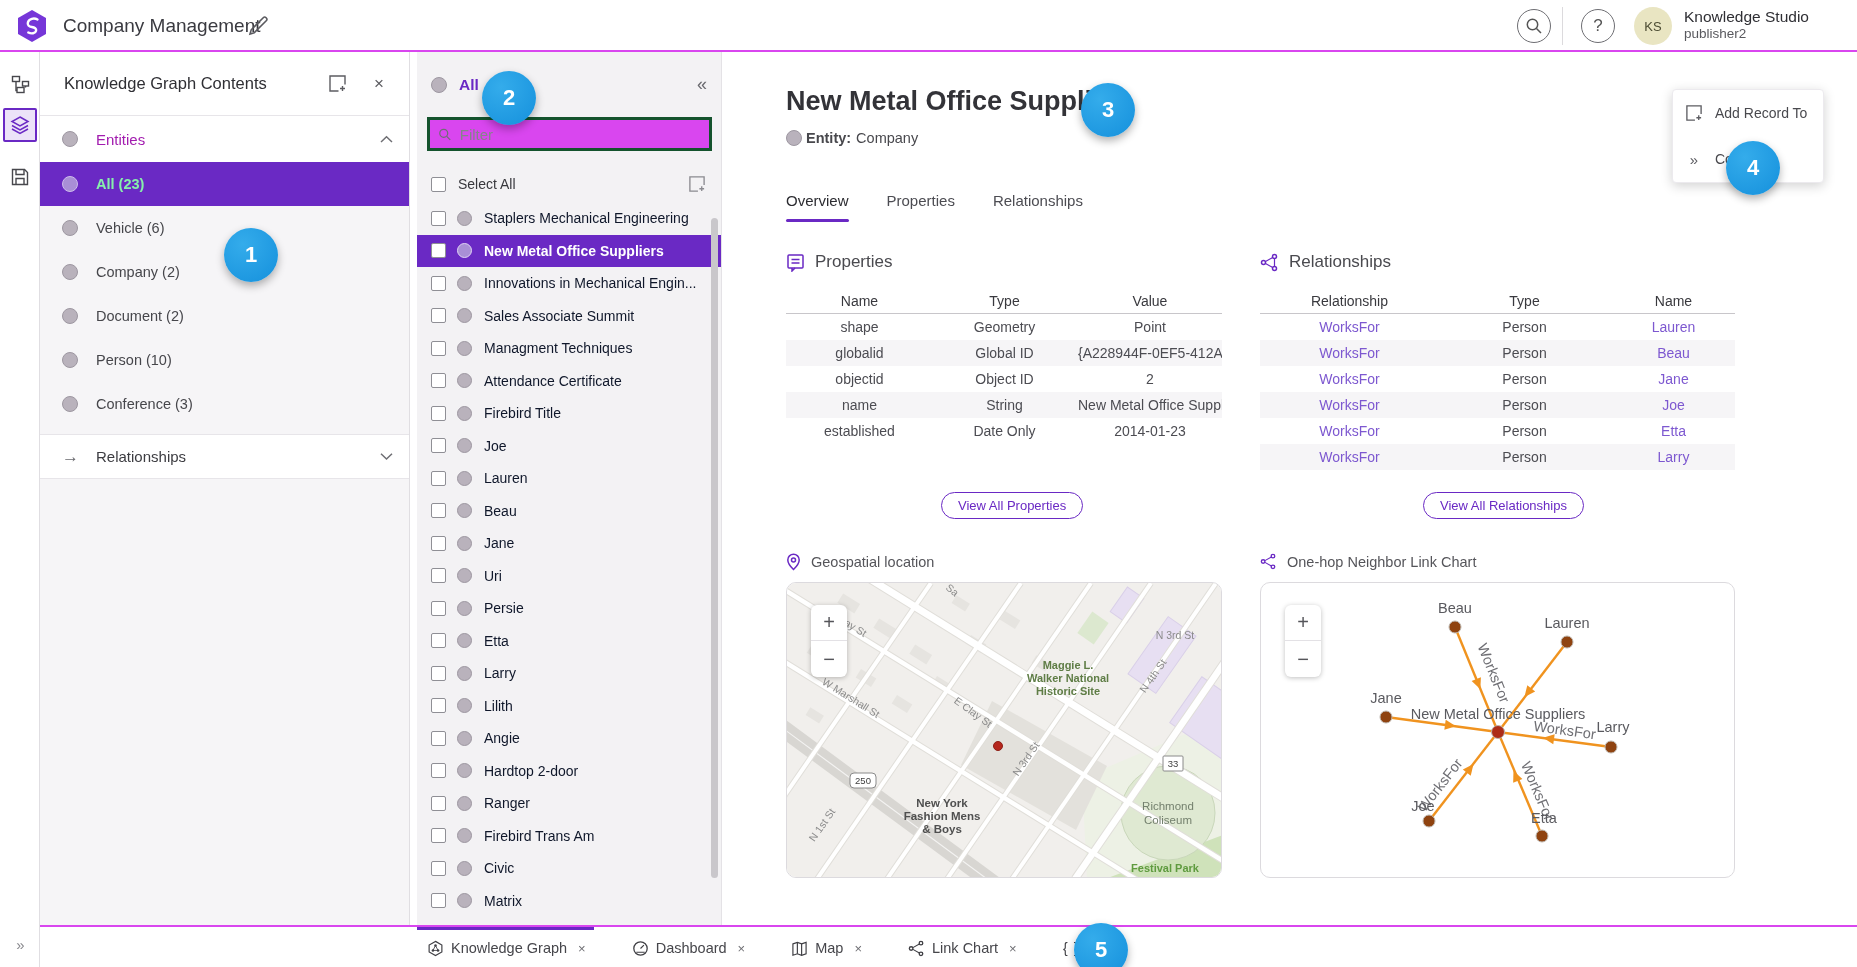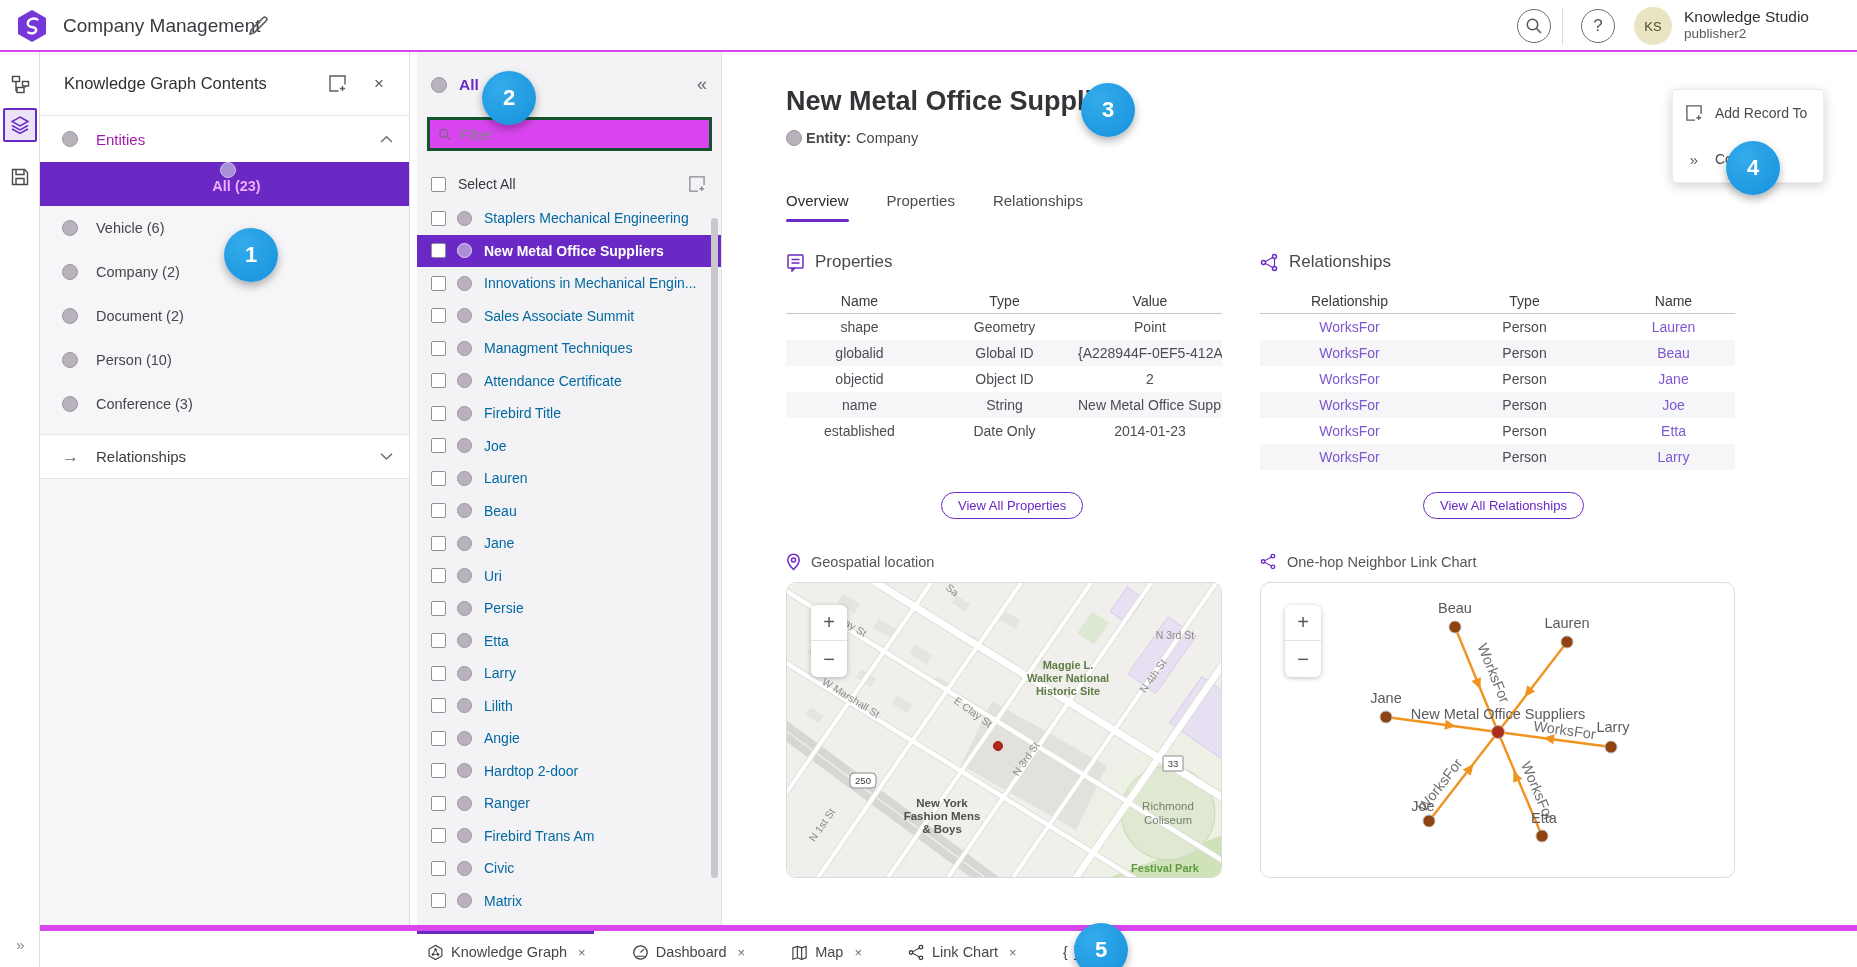--- a/index.html
+++ b/index.html
@@ -30,40 +30,40 @@
   .kgc{position:absolute;left:40px;top:52px;width:370px;bottom:42px;background:#f6f5f7;border-right:1px solid var(--line);}
   .kgc-head{position:absolute;left:0;top:0;width:100%;height:64px;background:#fff;border-bottom:1px solid #e7e5e9;display:flex;align-items:center;padding:0 16px 0 24px;}
   .kgc-title{flex:1;font-size:16.5px;color:#2f2f34;}
   .head-ic{width:28px;height:28px;display:flex;align-items:center;justify-content:center;color:#5c5c61;margin-left:14px;}
   .row-entities{position:absolute;left:0;top:64px;width:100%;height:46px;background:#fff;display:flex;align-items:center;padding:0 16px 0 22px;}
   .row-entities .lbl{flex:1;margin-left:18px;font-size:15px;color:#a21caf;}
   .dot{width:16px;height:16px;border-radius:50%;background:#b9b2bc;border:1px solid #9d97a1;flex:none;}
   .ent-list{position:absolute;left:0;top:110px;width:100%;}
   .ent-item{height:44px;display:flex;align-items:center;padding:0 16px 0 22px;font-size:14.5px;color:#46464b;}
   .ent-item .lbl{margin-left:18px;}
-  .ent-item.sel{background:var(--accent);color:#f0abfc;font-weight:bold;flex-direction:column;}
+  .ent-item.sel{background:var(--accent);color:#86efac;font-weight:bold;}
   .ent-item.sel .dot{background:#a98fd6;border-color:#cdbcec;}
   .row-rel{position:absolute;left:0;top:382px;width:100%;height:45px;background:#fff;border-top:1px solid #e7e5e9;border-bottom:1px solid #e7e5e9;display:flex;align-items:center;padding:0 16px 0 22px;}
   .row-rel .arrow{font-size:17px;color:#6a6a6f;width:16px;text-align:center;}
   .row-rel .lbl{flex:1;margin-left:18px;font-size:15px;color:#3c3c41;}
   .chev{color:#6e6e73;}
 
   
   .listp{position:absolute;left:417px;top:52px;width:305px;bottom:42px;background:#f3f2f4;border-right:1px solid #e4e2e6;overflow:hidden;}
   .listp-head{position:absolute;left:14px;top:22px;right:14px;display:flex;align-items:center;}
   .listp-head .lbl{margin-left:12px;font-size:15.5px;color:var(--accent);font-weight:bold;flex:1;}
   .collapse-ic{color:#6a6a6f;font-size:18px;}
   .filterbox{position:absolute;left:10px;top:65px;width:285px;height:34px;background:#d946ef;border:3px solid #14532d;display:flex;align-items:center;padding:0 8px;}
   .filterbox input{border:none;outline:none;font-size:15px;color:#333;width:100%;margin-left:8px;font-family:"Liberation Sans",sans-serif;background:transparent;}
   .filterbox input::placeholder{color:#84848a;}
   .selall{position:absolute;left:14px;top:118px;right:10px;display:flex;align-items:center;}
   .selall .lbl{margin-left:12px;font-size:14px;color:#38383d;flex:1;}
   .cbx{width:15px;height:15px;border:1px solid #8f8f95;background:#fff;border-radius:2px;flex:none;}
   .rec-list{position:absolute;left:0;top:150px;width:100%;}
-  .rec-item{height:32.5px;display:flex;align-items:center;padding:0 20px 0 14px;font-size:14px;color:#0369a1;}
+  .rec-item{height:32.5px;display:flex;align-items:center;padding:0 20px 0 14px;font-size:14px;color:#0f172a;}
   .rec-item .dot{width:15px;height:15px;margin-left:11px;}
   .rec-item .lbl{margin-left:12px;white-space:nowrap;overflow:hidden;text-overflow:ellipsis;}
   .rec-item.sel{background:var(--accent);color:#fff;font-weight:bold;}
   .rec-item.sel .dot{background:#a98fd6;border-color:#e0d3f5;}
   .vscroll{position:absolute;right:3px;top:166px;width:7px;height:660px;background:#c9c7cb;border-radius:4px;}
 
   
   .main{position:absolute;left:723px;top:52px;right:0;bottom:42px;background:#fff;}
   .rec-title{position:absolute;left:63px;top:34px;font-size:27px;font-weight:bold;color:#333338;}
   .entity-line{position:absolute;left:63px;top:78px;display:flex;align-items:center;font-size:14.5px;color:#48484d;}
@@ -81,21 +81,21 @@
   .tbl .trow.stripe{background:#f6f5f7;}
   .tbl .cell{padding-left:2px;white-space:nowrap;overflow:hidden;}
   .tbl .cell.link{color:#7d58d0;}
   .viewall{position:absolute;height:27px;padding:0 16px;border:1px solid var(--accent);border-radius:15px;background:#fff;color:var(--accent);font-size:13px;font-family:"Liberation Sans",sans-serif;display:flex;align-items:center;}
   .card{position:absolute;top:530px;height:296px;border:1px solid #dcdade;border-radius:10px;overflow:hidden;background:#fff;}
   .zoomctl{position:absolute;left:24px;top:22px;width:36px;background:#fff;border-radius:6px;box-shadow:0 1px 5px rgba(0,0,0,.25);z-index:5;}
   .zoomctl .zb{width:36px;height:36px;border:none;background:transparent;font-size:20px;color:#55555a;display:flex;align-items:center;justify-content:center;font-family:"Liberation Sans",sans-serif;}
   .zoomctl .zb:first-child{border-bottom:1px solid #e3e1e5;}
 
   
-  .bottombar{position:absolute;left:40px;right:0;bottom:0;height:42px;background:#fff;border-top:6px solid #d946ef;z-index:8;}
+  .bottombar{position:absolute;left:40px;right:0;bottom:0;height:42px;background:#fff;border-top:2px solid #d946ef;z-index:8;}
   #bottom-tabs{position:absolute;left:387px;top:0;height:42px;display:flex;gap:46px;}
   .btab{position:relative;display:flex;align-items:center;gap:7px;font-size:14.5px;color:#46464b;}
   .btab .tclose{color:#6e6e73;font-size:13px;margin-left:4px;}
   .btab.active::after{content:'';position:absolute;top:0;left:-10px;right:-8px;height:3px;background:var(--accent);}
   .btab .ticon{width:17px;height:17px;display:flex;align-items:center;justify-content:center;color:#3f3f44;}
   .qbrace{font-size:14px;letter-spacing:1px;color:#3f3f44;}
 
   
   .popup{position:absolute;left:1672px;top:89px;width:152px;height:94px;background:#fff;border:1px solid #eceaee;border-radius:4px;box-shadow:0 3px 12px rgba(0,0,0,.18);z-index:50;}
   .pop-item{display:flex;align-items:center;gap:12px;height:46px;padding:0 12px;font-size:14px;color:#49494e;}

